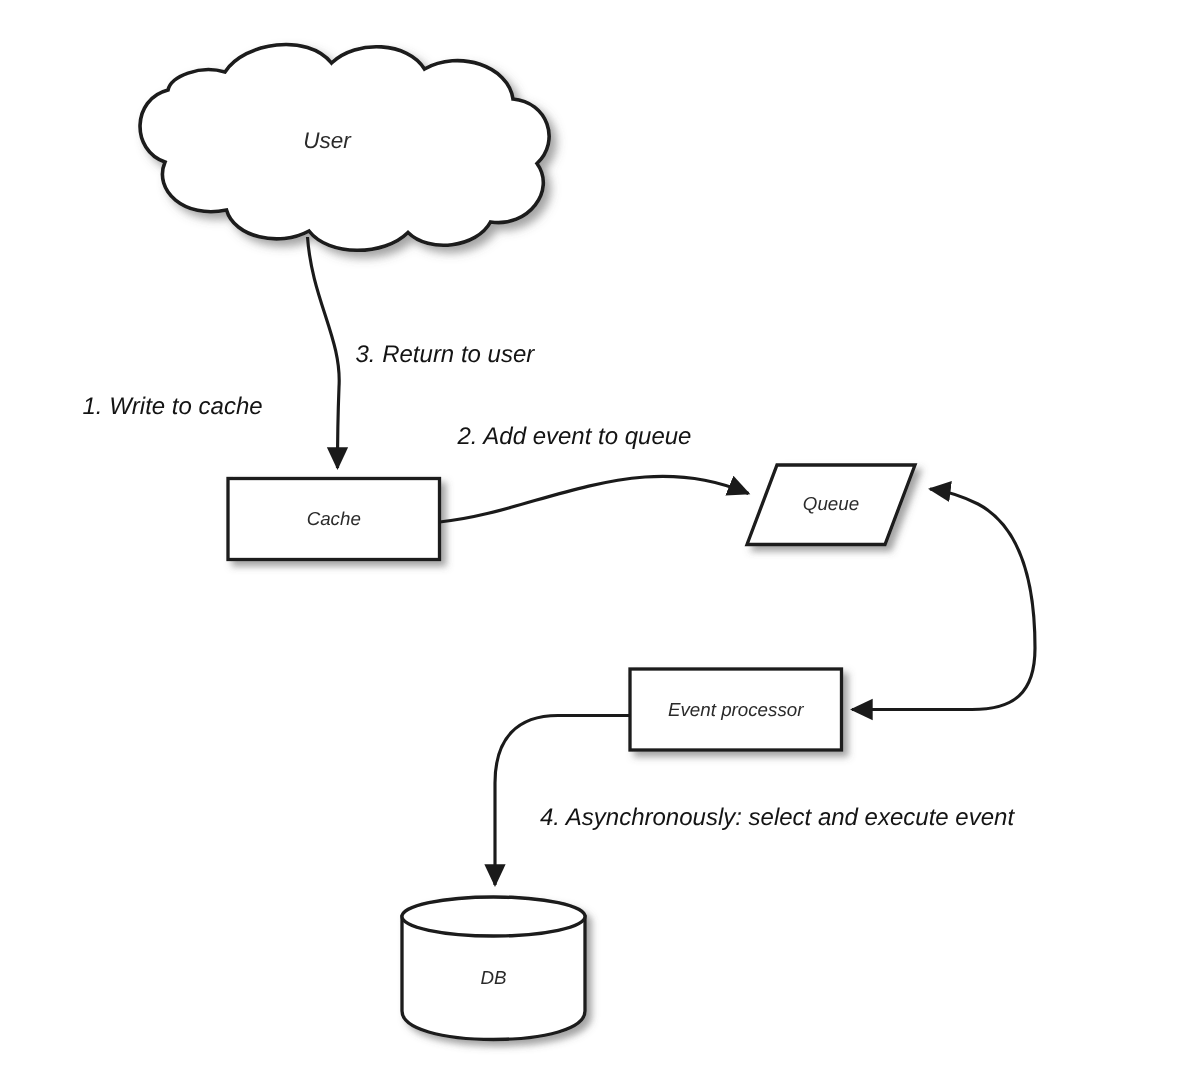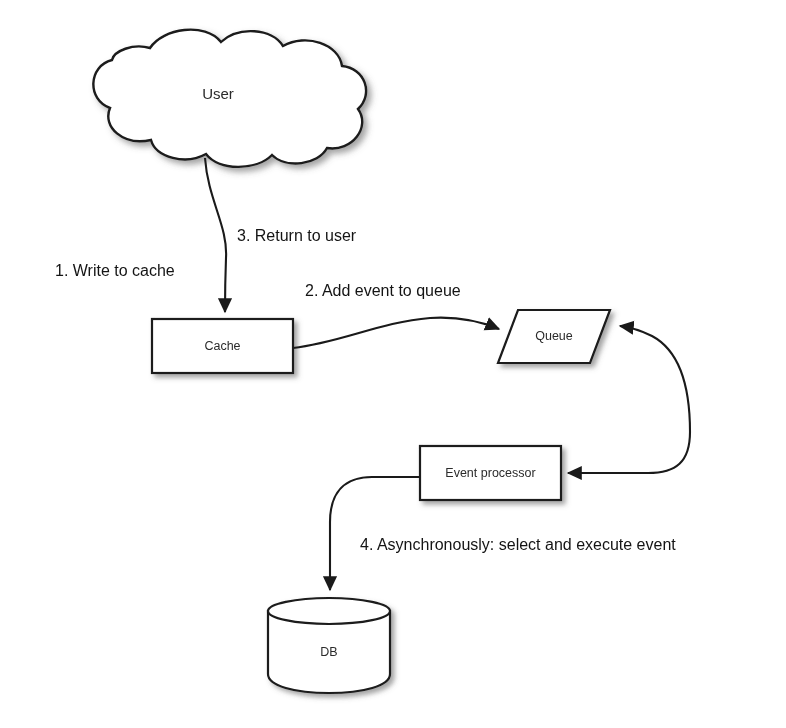--- a/index.html
+++ b/index.html
@@ -4,21 +4,21 @@
 <title>Write-behind cache diagram</title>
 <style>
   html,body{margin:0;padding:0;}
   body{
     width:786px;height:728px;
     background:#ffffff;
     font-family:"Liberation Sans", sans-serif;
     overflow:hidden;
     position:relative;
   }
-  #diagram-root{position:absolute;inset:0;width:786px;height:600px;}
+  #diagram-root{position:absolute;inset:0;width:786px;height:600px;font-style:italic;}
   svg.canvas{position:absolute;top:0;left:0;width:786px;height:728px;display:block;}
 
   
   .node-label{
     font-family:"Liberation Sans", sans-serif;
     font-size:12.5px;
     fill:#2b2b2b;
     text-anchor:middle;
     dominant-baseline:middle;
   }

